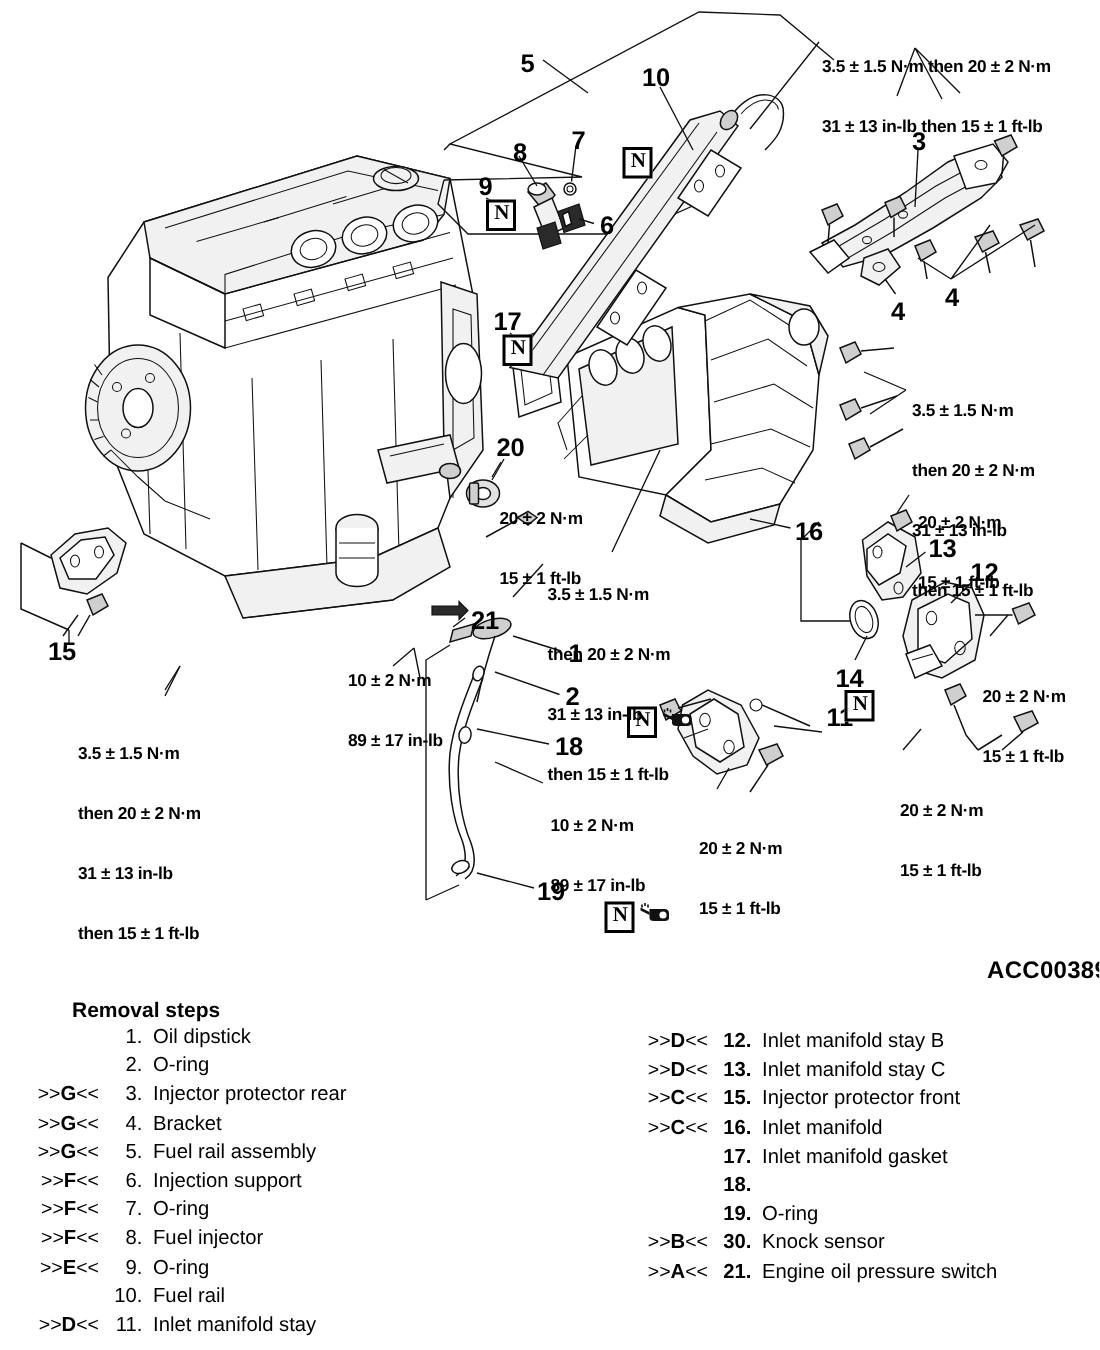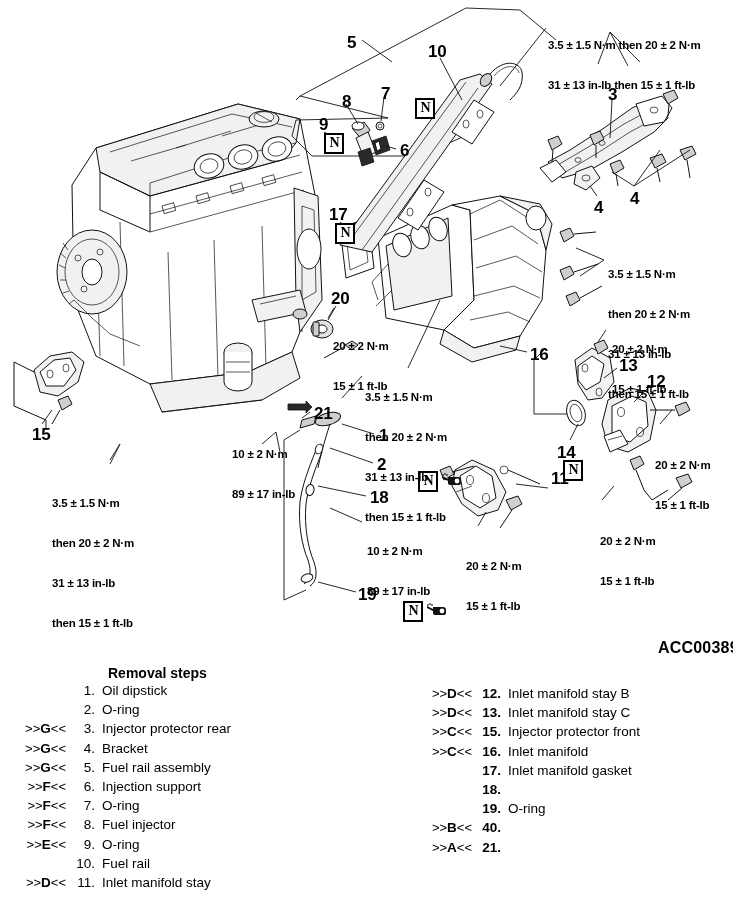--- a/index.html
+++ b/index.html
@@ -84,21 +84,21 @@
   .legend-col {
     position: absolute;
     top: 0;
   }
   #legend-col-left { left: 0px; width: 400px; }
   #legend-col-right { left: 400px; width: 333px; }
 
   .legend-title {
     font-weight: bold;
     font-size: 14px;
-    margin-left: 108px;
+    margin-left: 48px;
     margin-bottom: 2px;
   }
   .legend-row {
     display: flex;
     align-items: baseline;
     height: 19.2px;
   }
   .lg-mark {
     width: 72px;
     text-align: right;
@@ -720,22 +720,24 @@
         <span class="lg-mark"></span>
         <span class="lg-num">18.</span>
       </div>
       <div class="legend-row">
         <span class="lg-mark"></span>
         <span class="lg-num">19.</span>
         <span class="lg-label">O-ring</span>
       </div>
       <div class="legend-row">
         <span class="lg-mark">&gt;&gt;<b>B</b>&lt;&lt;</span>
-        <span class="lg-num">40.</span>
+        <span class="lg-num">30.</span>
+        <span class="lg-label">Knock sensor</span>
       </div>
       <div class="legend-row">
         <span class="lg-mark">&gt;&gt;<b>A</b>&lt;&lt;</span>
         <span class="lg-num">21.</span>
+        <span class="lg-label">Engine oil pressure switch</span>
       </div>
     </div>
   </div>
 
 </div>
 
 </body></html>

